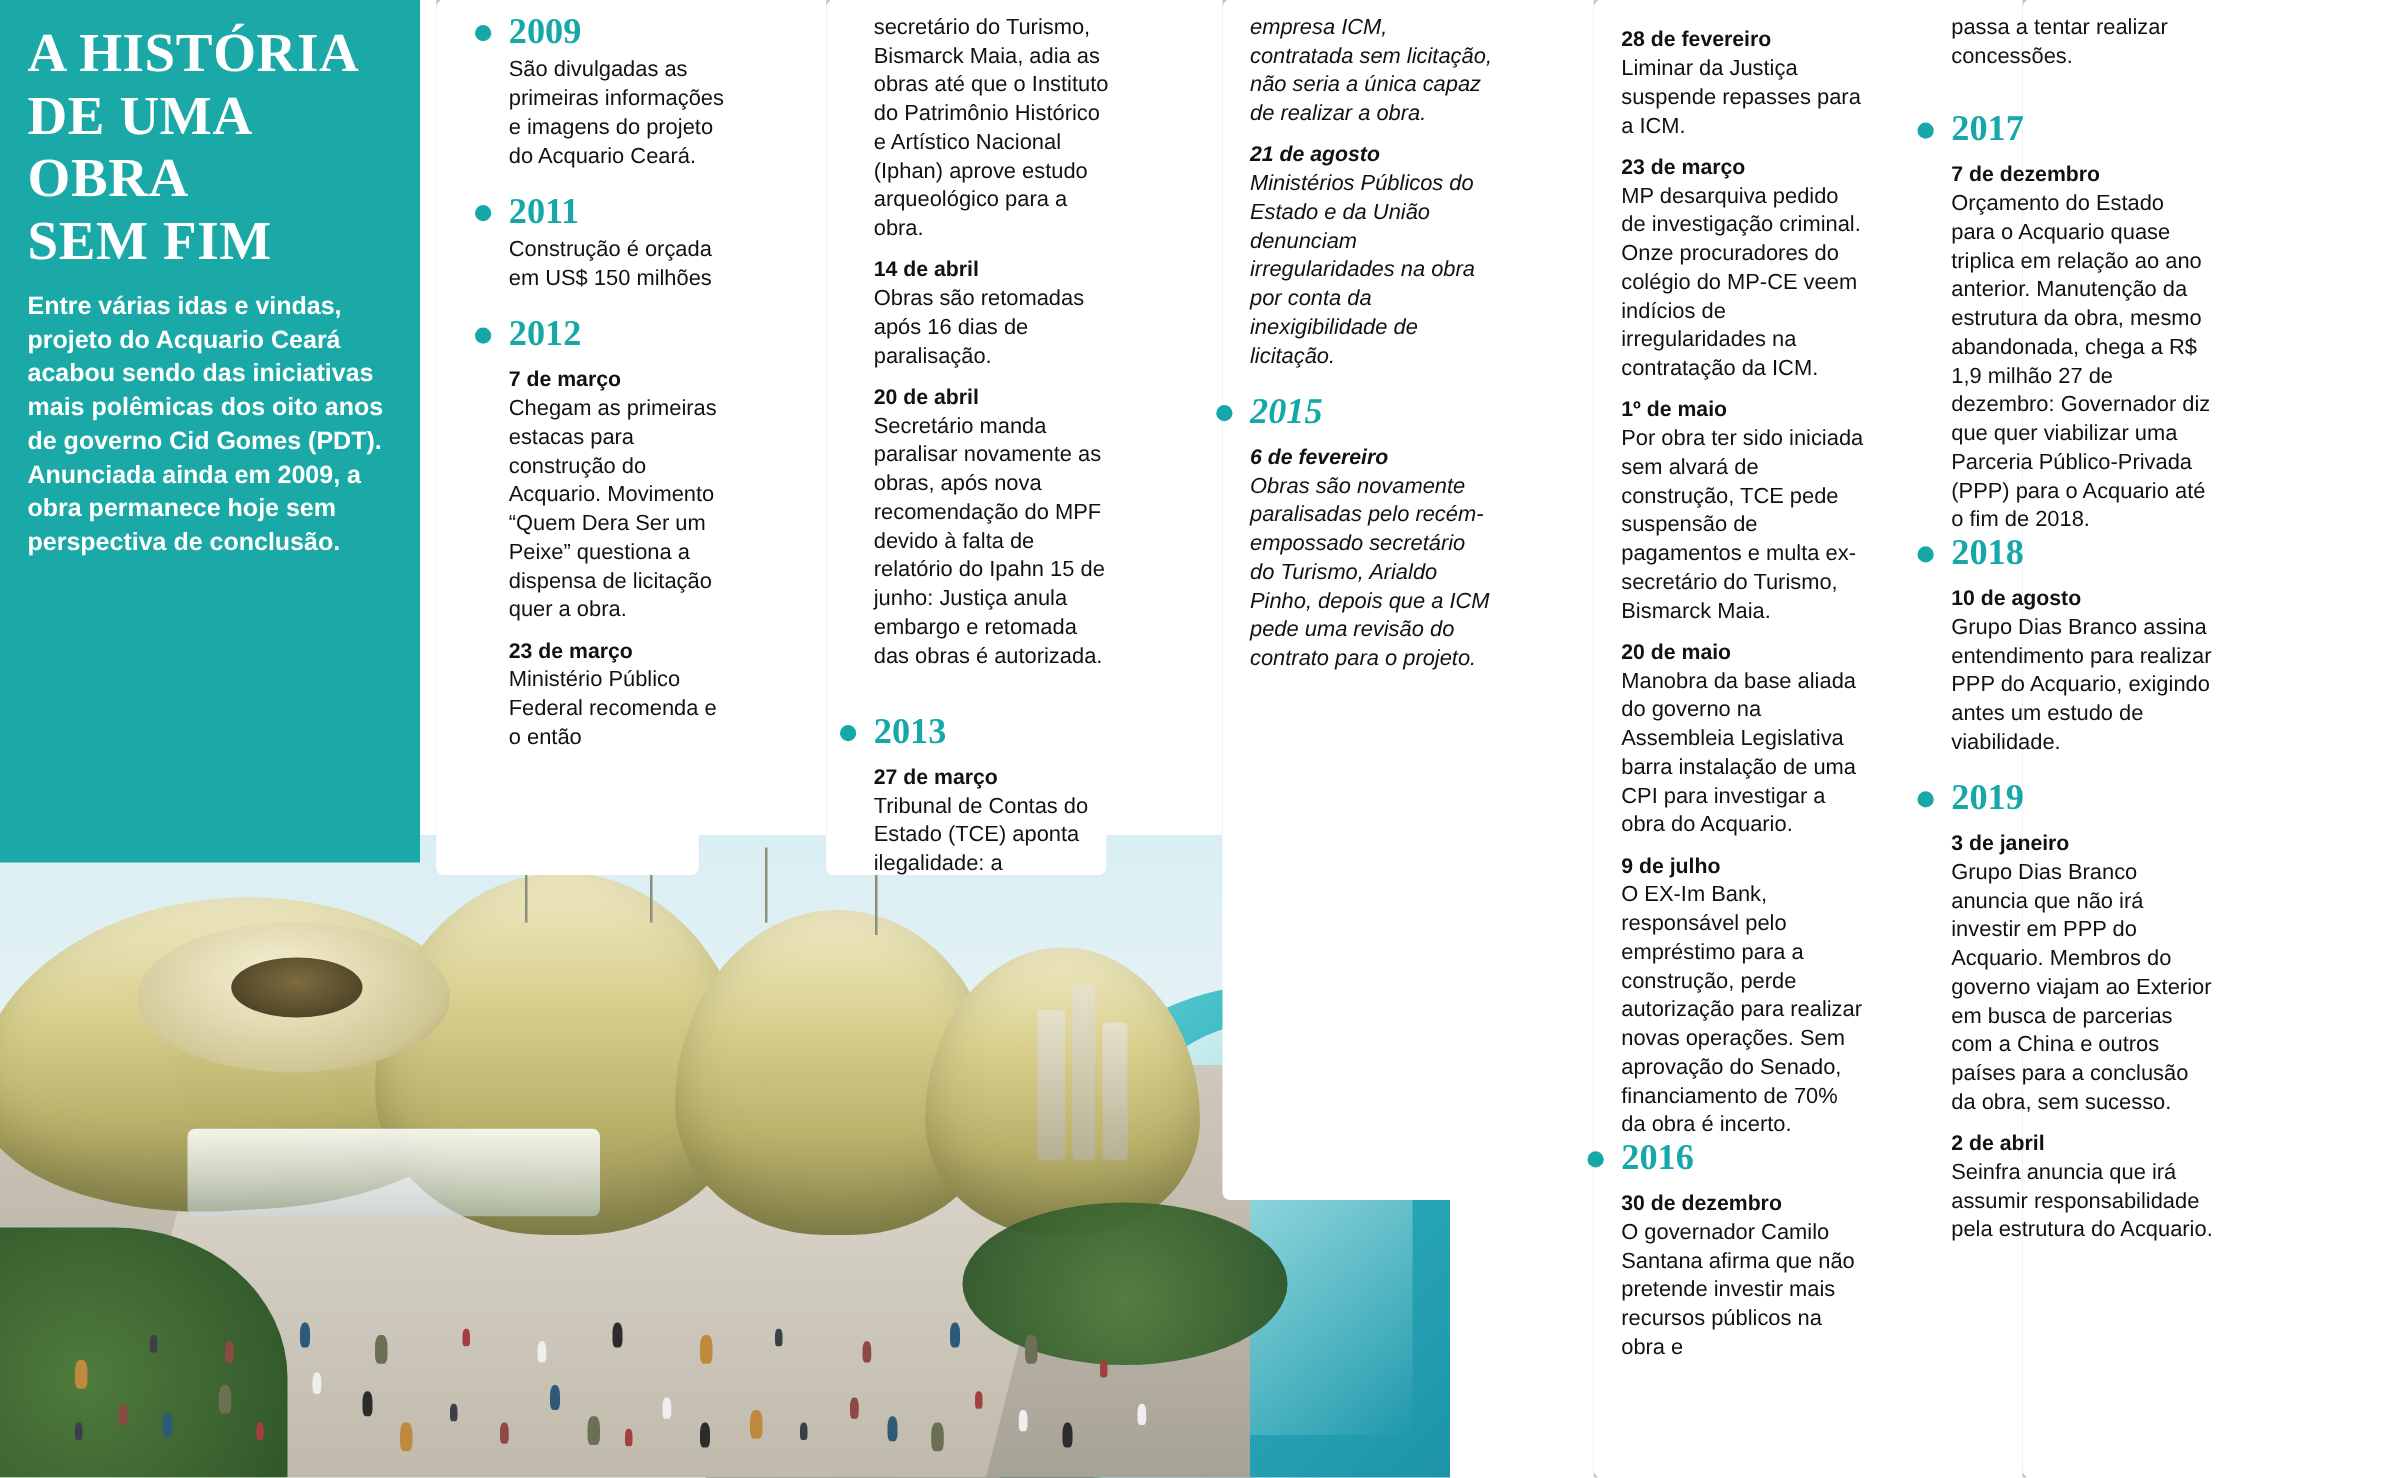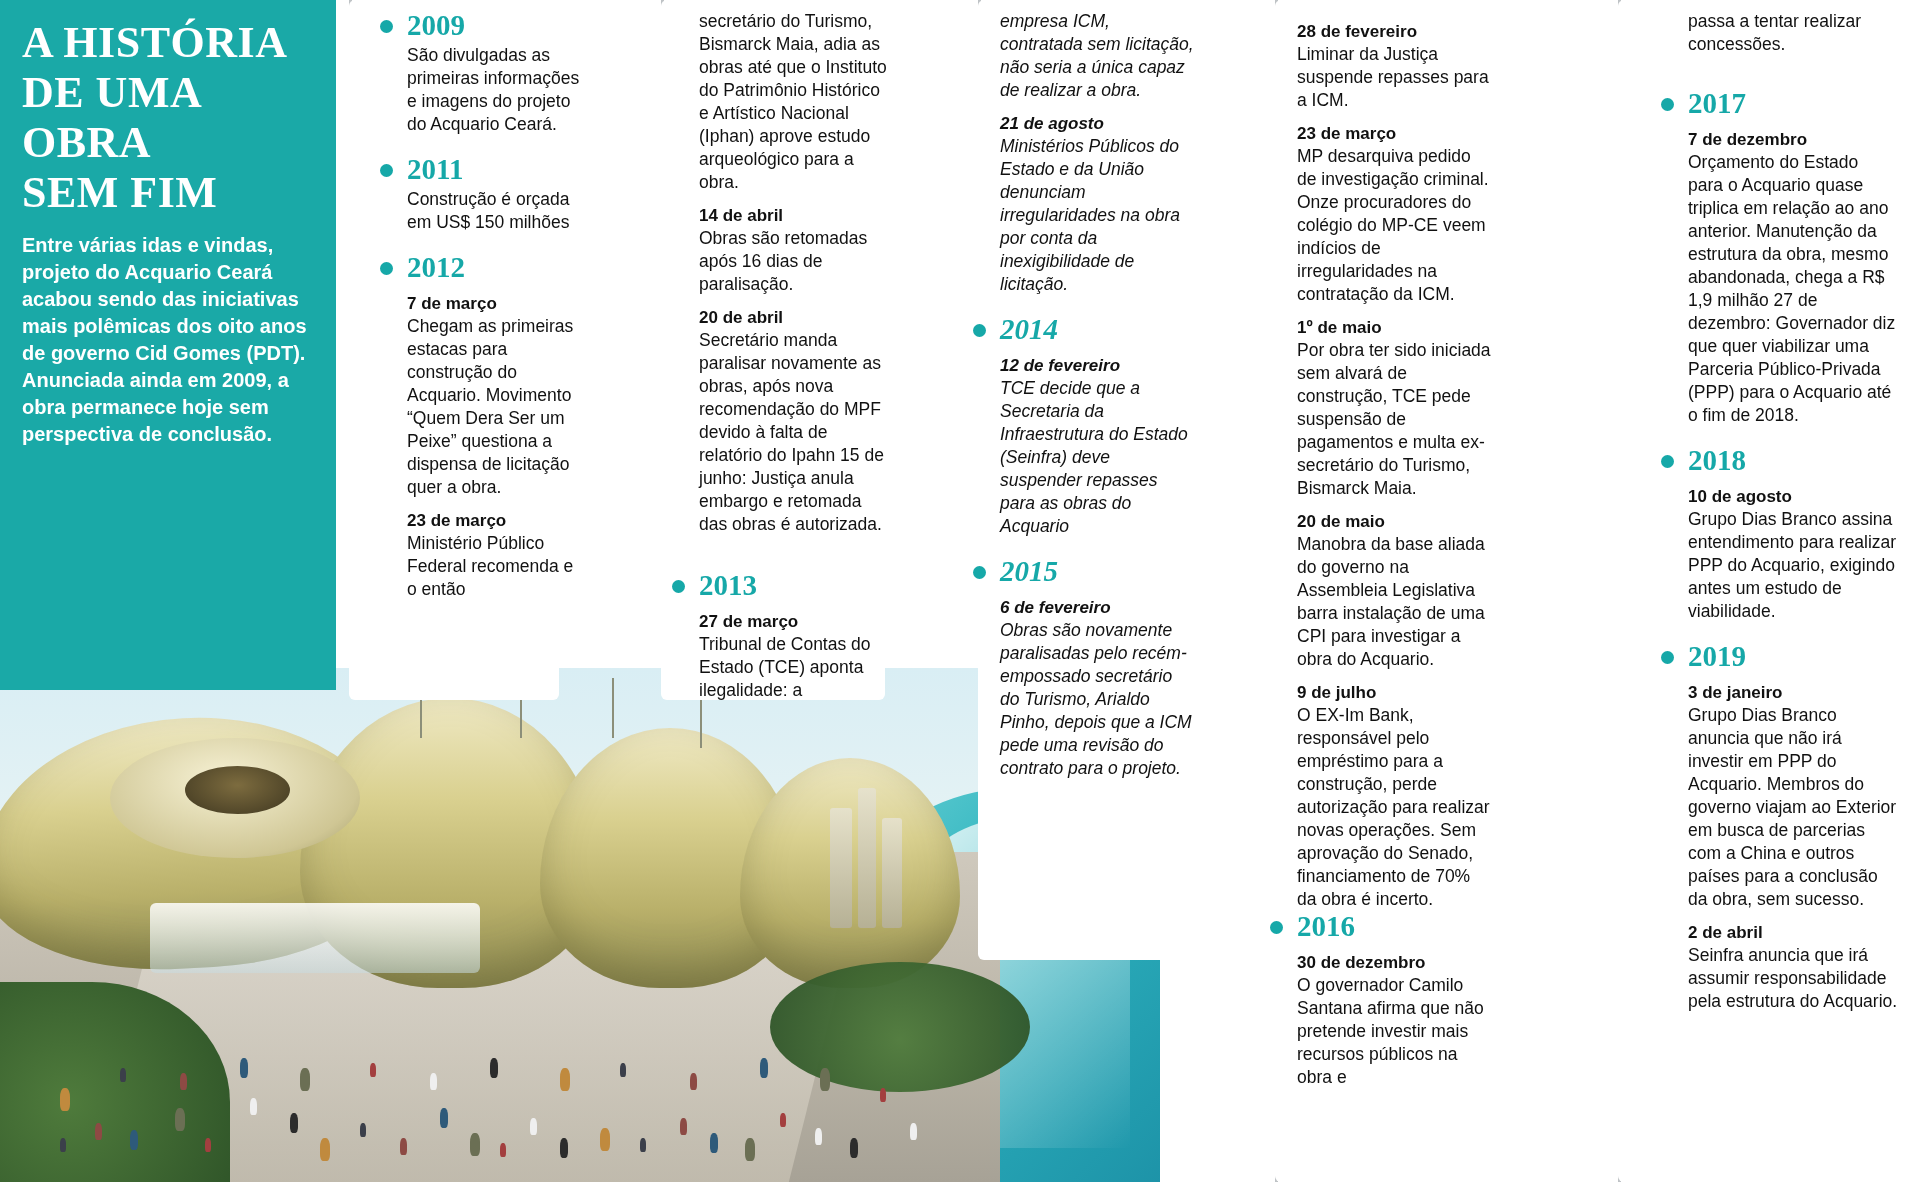--- a/index.html
+++ b/index.html
@@ -283,26 +283,20 @@
     <div class="white-card" style="left: 978px; top: 0px; width: 232px; height: 960px;"></div>
     <div class="rail" style="left: 978px; top: 0px; height: 960px;"></div>
     <div class="col" style="left: 1000px; width: 196px; top: 10px; font-style: italic;">
       <div class="block">
         <p class="ev-text">empresa ICM, contratada sem licitação, não seria a única capaz de realizar a obra.</p>
         <div class="ev-date">21 de agosto</div>
         <p class="ev-text">Ministérios Públicos do Estado e da União denunciam irregularidades na obra por conta da inexigibilidade de licitação.</p>
       </div>
       <div class="block">
         <span class="dot" style="position: absolute; left: -27px; margin-top: 10px;"></span>
-        <div class="year" style="margin-top: 18px;">2014</div>
-        <div class="ev-date">12 de fevereiro</div>
-        <p class="ev-text">TCE decide que a Secretaria da Infraestrutura do Estado (Seinfra) deve suspender repasses para as obras do Acquario</p>
-      </div>
-      <div class="block">
-        <span class="dot" style="position: absolute; left: -27px; margin-top: 10px;"></span>
         <div class="year" style="margin-top: 18px;">2015</div>
         <div class="ev-date">6 de fevereiro</div>
         <p class="ev-text">Obras são novamente paralisadas pelo recém-empossado secretário do Turismo, Arialdo Pinho, depois que a ICM pede uma revisão do contrato para o projeto.</p>
       </div>
     </div>
     <div class="white-card" style="left: 1275px; top: 0px; width: 232px; height: 1182px;"></div>
     <div class="rail" style="left: 1275px; top: 0px; height: 1182px;"></div>
     <div class="col" style="left: 1297px; width: 196px; top: 10px;">
       <div class="block">
         <div class="ev-date">28 de fevereiro</div>
@@ -318,33 +312,33 @@
       </div>
       <div class="block">
         <span class="dot" style="position: absolute; left: -27px; margin-top: 10px;"></span>
         <div class="year" style="">2016</div>
         <div class="ev-date">30 de dezembro</div>
         <p class="ev-text">O governador Camilo Santana afirma que não pretende investir mais recursos públicos na obra e</p>
       </div>
     </div>
     <div class="white-card" style="left: 1618px; top: 0px; width: 250px; height: 1182px;"></div>
     <div class="rail" style="left: 1618px; top: 0px; height: 1182px;"></div>
-    <div class="col" style="left: 1688px; width: 210px; top: 10px;">
+    <div class="col" style="left: 1561px; width: 210px; top: 10px;">
       <div class="block">
         <p class="ev-text">passa a tentar realizar concessões.</p>
       </div>
       <div class="block">
         <span class="dot" style="position: absolute; left: -27px; margin-top: 10px;"></span>
         <div class="year" style="margin-top: 32px;">2017</div>
         <div class="ev-date">7 de dezembro</div>
         <p class="ev-text">Orçamento do Estado para o Acquario quase triplica em relação ao ano anterior. Manutenção da estrutura da obra, mesmo abandonada, chega a R$ 1,9 milhão 27 de dezembro: Governador diz que quer viabilizar uma Parceria Público-Privada (PPP) para o Acquario até o fim de 2018.</p>
       </div>
       <div class="block">
         <span class="dot" style="position: absolute; left: -27px; margin-top: 10px;"></span>
-        <div class="year" style="margin-top: 18px;">2018</div>
+        <div class="year" style="">2018</div>
         <div class="ev-date">10 de agosto</div>
         <p class="ev-text">Grupo Dias Branco assina entendimento para realizar PPP do Acquario, exigindo antes um estudo de viabilidade.</p>
       </div>
       <div class="block">
         <span class="dot" style="position: absolute; left: -27px; margin-top: 10px;"></span>
         <div class="year" style="margin-top: 18px;">2019</div>
         <div class="ev-date">3 de janeiro</div>
         <p class="ev-text">Grupo Dias Branco anuncia que não irá investir em PPP do Acquario. Membros do governo viajam ao Exterior em busca de parcerias com a China e outros países para a conclusão da obra, sem sucesso.</p>
         <div class="ev-date">2 de abril</div>
         <p class="ev-text">Seinfra anuncia que irá assumir responsabilidade pela estrutura do Acquario.</p>

